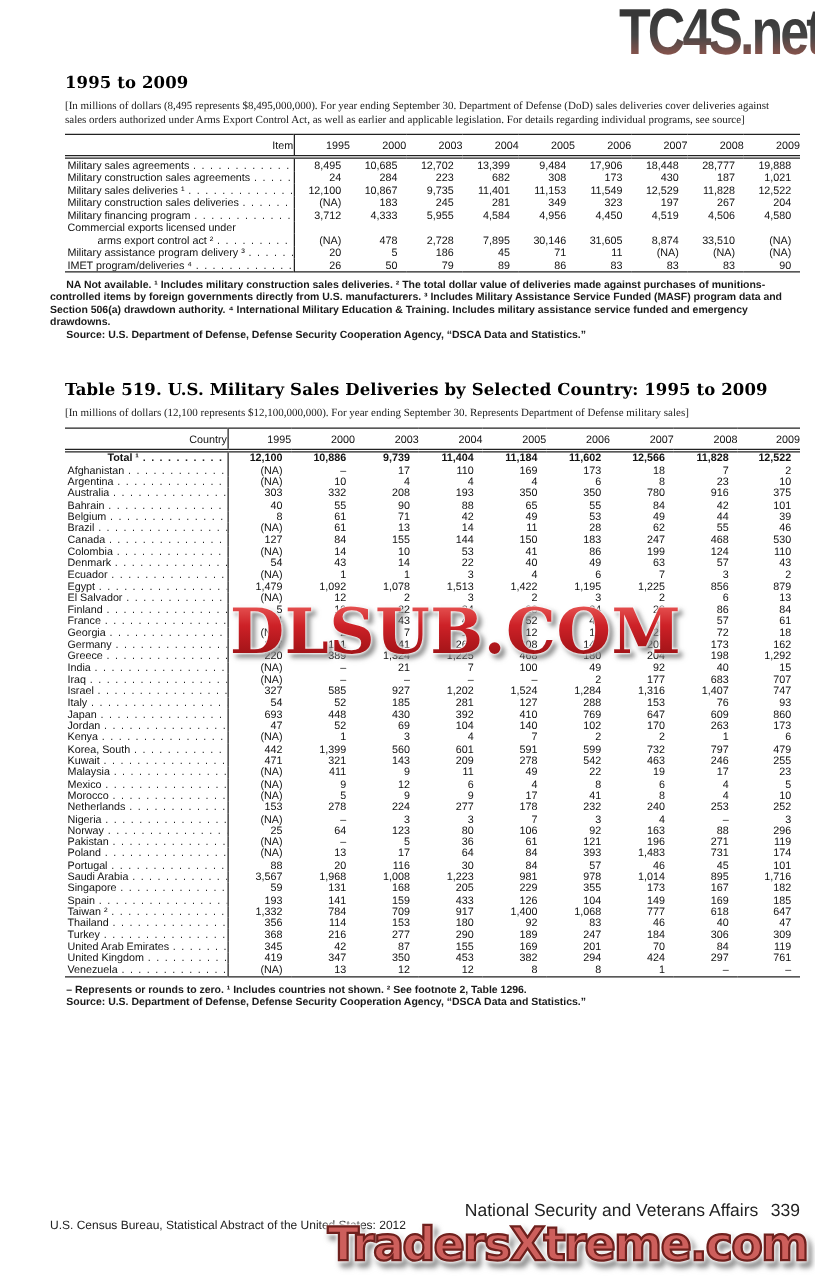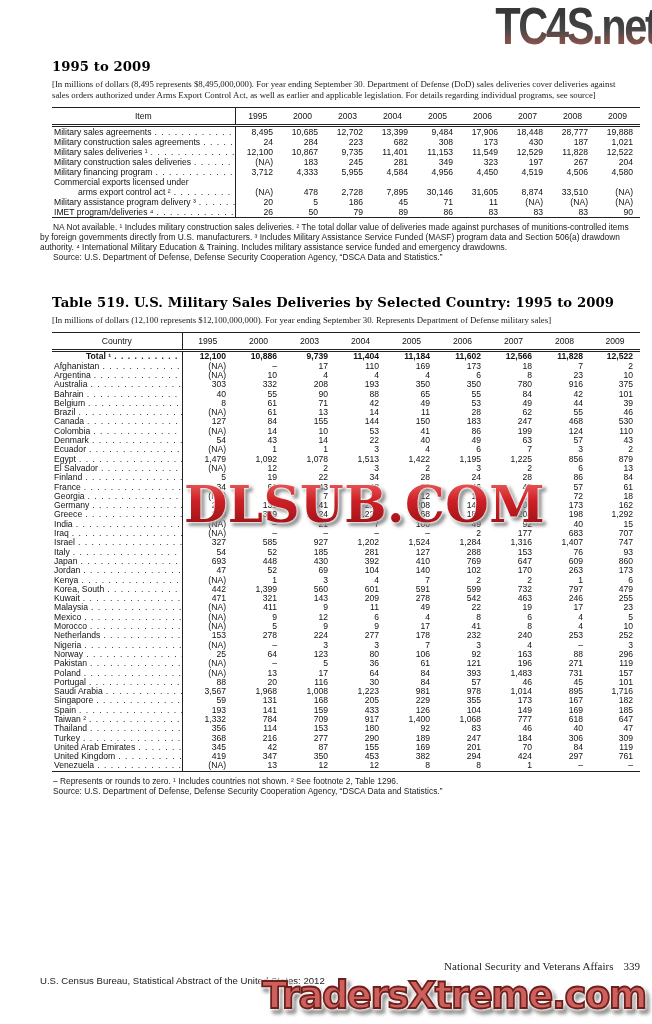--- a/index.html
+++ b/index.html
@@ -13,41 +13,41 @@
 
   h1.tbl-title {
     font-family:"DejaVu Serif", serif; font-weight:700;
     font-size:13.2px; line-height:15px; color:#000; letter-spacing:0.1px;
   }
   p.tbl-note { font-size:8.8px; line-height:10.6px; margin-top:5px; max-width:566px; color:#1a1a1a;font-family:Liberation Serif, serif; }
 
   table.stat { width:588px; border-collapse:collapse; table-layout:fixed; margin-top:7px;
                border-top:1px solid #222; border-bottom:1px solid #222; }
   table.stat th { font-weight:400; font-size:8.6px; height:18px; vertical-align:middle;
-                  border-bottom:3px double #222; text-align:center; }
+                  border-bottom:3px double #222; text-align:right; }
   table.stat td { font-size:8.6px; vertical-align:bottom; }
   table.t518 td { height:10px; line-height:10px; }
   table.t519 td { height:9.3px; line-height:9.3px; }
   table.stat th:first-child, table.stat td:first-child { border-right:1px solid #222; }
   td.val { text-align:right; padding-right:7px; white-space:nowrap; }
   td.lbl .lw { display:flex; overflow:hidden; padding-left:2px; }
   td.lbl .lt { white-space:nowrap; }
   td.lbl .dots { flex:1; overflow:hidden; white-space:nowrap; letter-spacing:1px; padding-left:3px; color:#222; }
   tr.bold td { font-weight:700; }
   td.total .lt { margin-left:32px; }
   td.cont .lt { margin-left:24px; }
 
   .fnotes { margin-top:5px; margin-left:-12px; font-size:8.4px; line-height:9.9px; max-width:592px; color:#1a1a1a; }
-  .fnotes p { margin:0; }
+  .fnotes p { margin:0;font-weight:bold; }
   .fn-indent { text-indent:13px; }
 
   .sect-gap { height:32px; }
 
-  .footer-line1 { position:absolute; z-index:1; top:960px; right:12px; font-size:11px; color:#222;
-                  font-family:Liberation Serif, serif; }
+  .footer-line1 { position:absolute; z-index:1; top:960px; right:12px; font-size:14px; color:#222;
+                  font-family:Liberation Sans, sans-serif; }
   .footer-line1 .pageno { margin-left:10px; }
   .footer-line2 { position:absolute; z-index:1; top:975px; left:40px; font-size:9.6px; color:#222; }
 
   
   .wm-top {
     position:absolute; z-index:0; top:2px; right:-4px;
     font-family:"Liberation Sans", sans-serif; font-weight:700;
     font-size:52px; letter-spacing:-3px; line-height:48px;
     transform:scaleX(0.80); transform-origin:100% 0;
     background:linear-gradient(180deg,#2e2e2e 25%,#3c3c3c 55%,#7c4a43 85%,#8e544b 100%);
@@ -887,21 +887,21 @@
             </div>
           </td>
           <td class="val">(NA)</td>
           <td class="val">13</td>
           <td class="val">17</td>
           <td class="val">64</td>
           <td class="val">84</td>
           <td class="val">393</td>
           <td class="val">1,483</td>
           <td class="val">731</td>
-          <td class="val">157</td>
+          <td class="val">174</td>
         </tr>
         <tr>
           <td class="lbl">
             <div class="lw">
               <span class="lt">Portugal</span>
               <span class="dots">. . . . . . . . . . . . . . . . . . . . . . . . . . . . . . . . . . . . . . . . . . . . . . . . . . . . . . . . . . . . . . . . . . . . . . </span>
             </div>
           </td>
           <td class="val">88</td>
           <td class="val">20</td>

